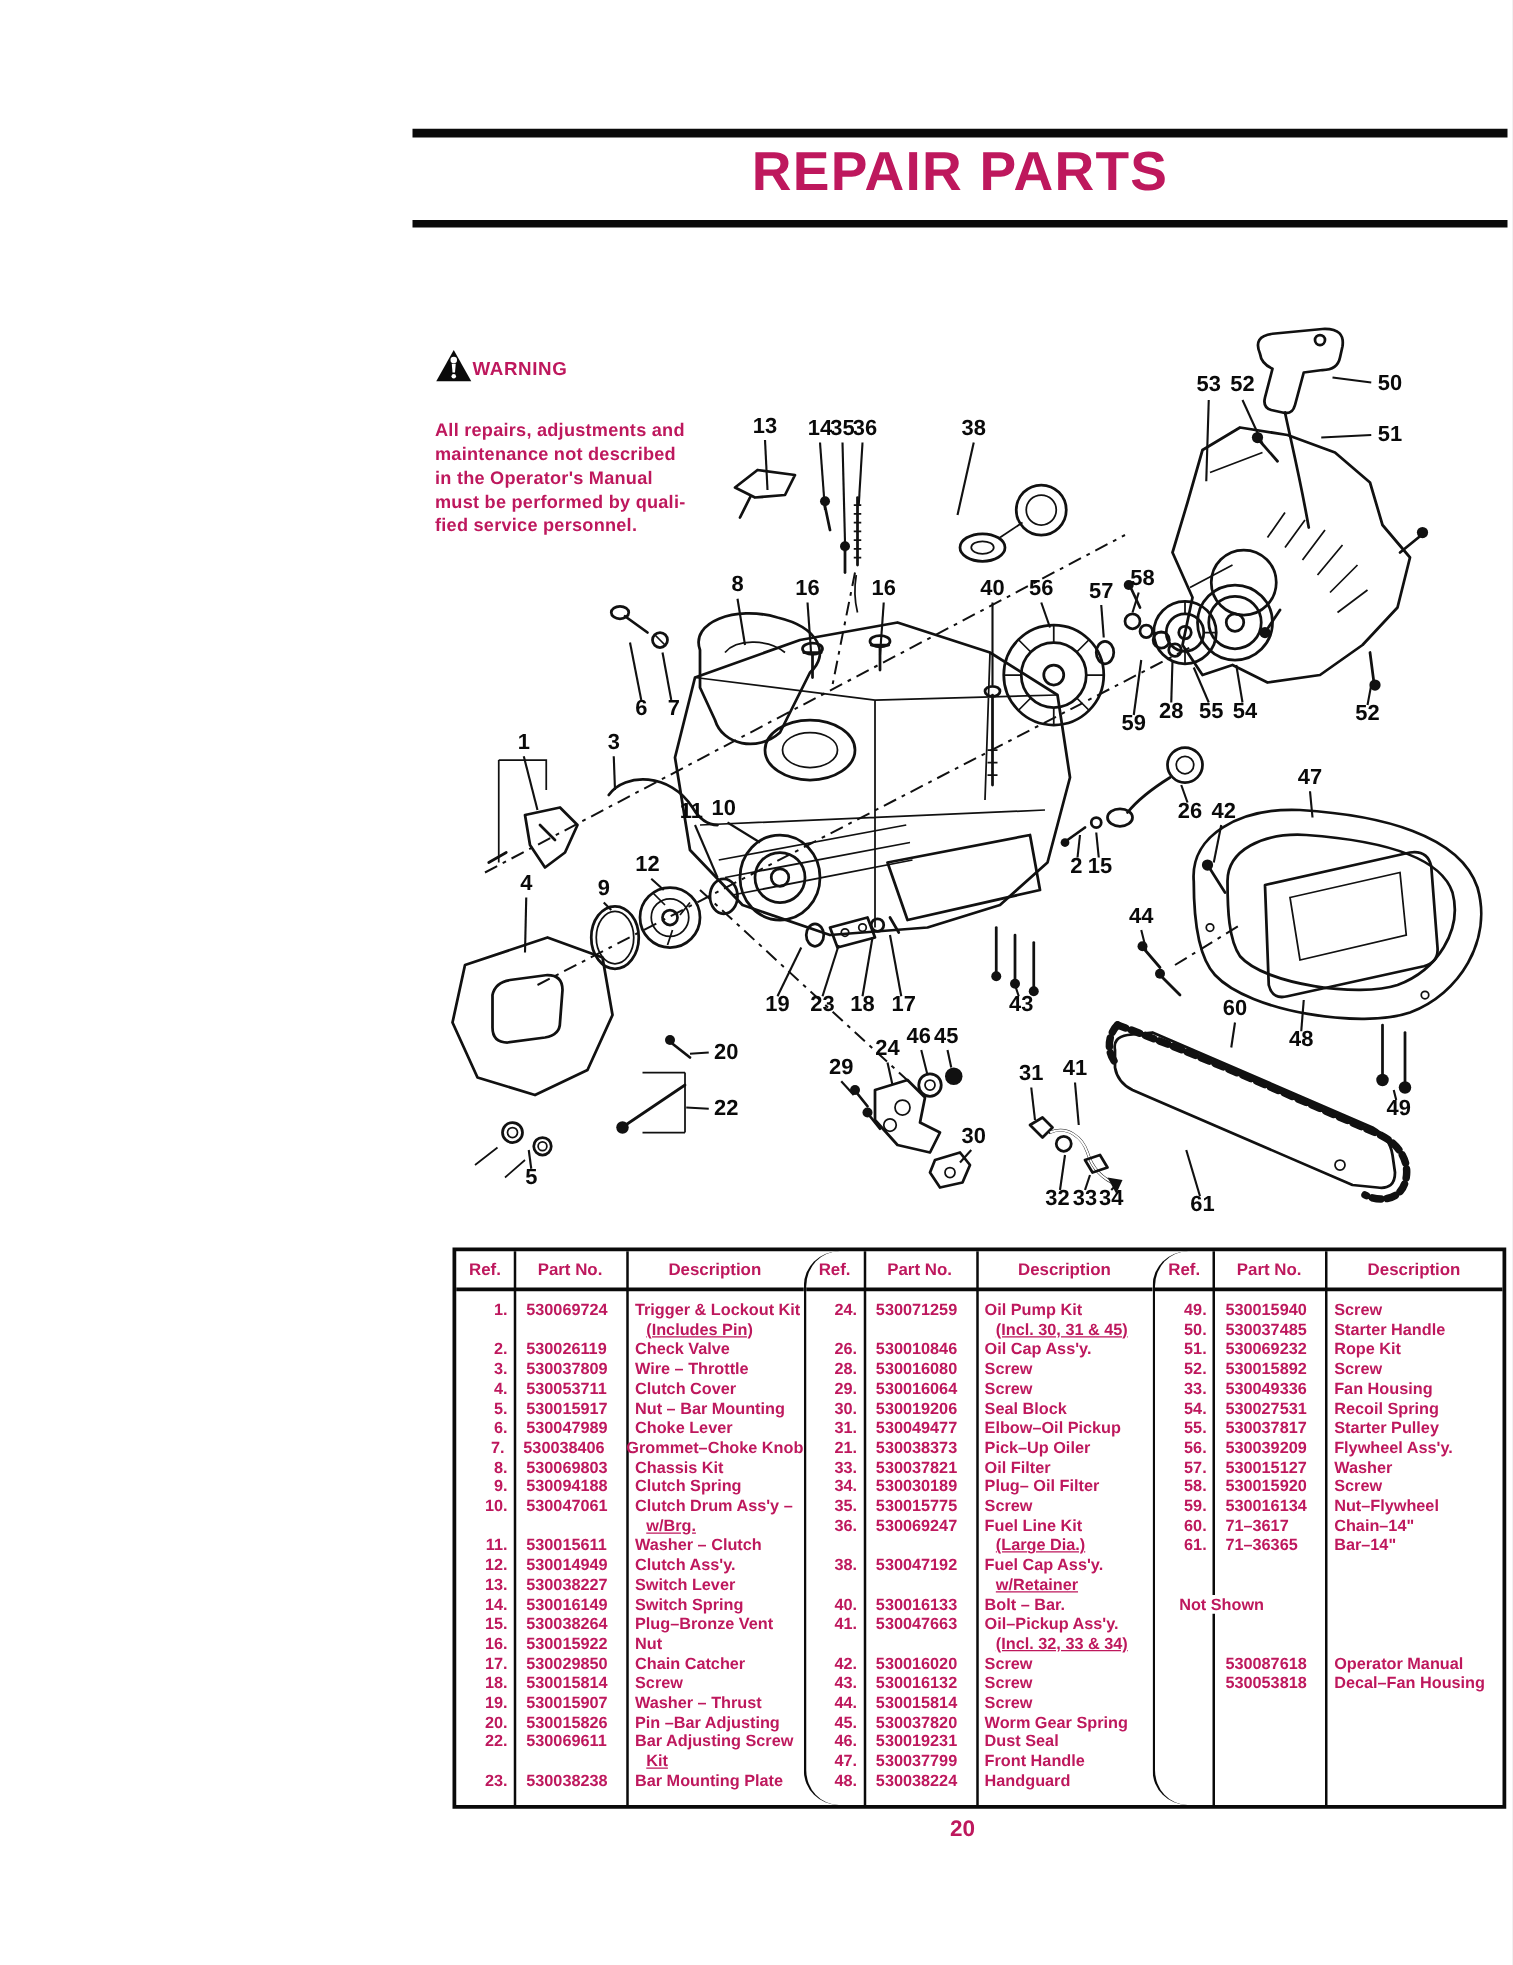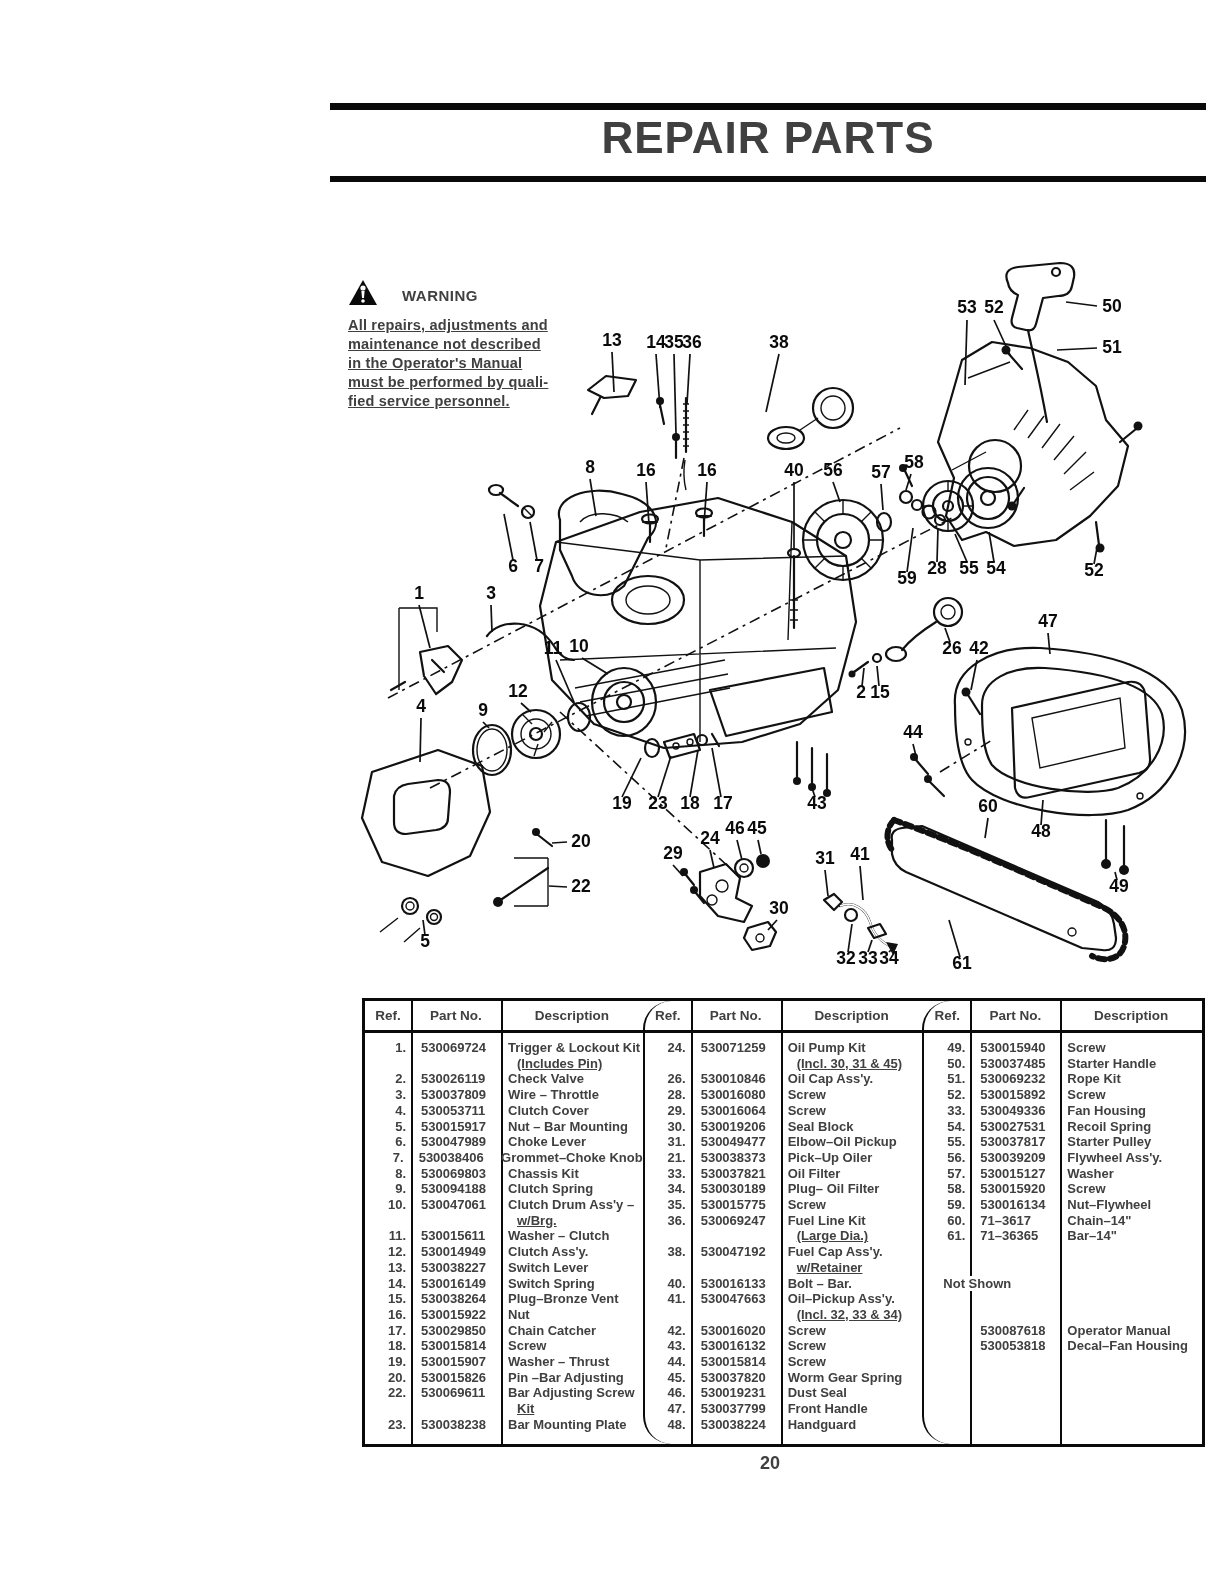--- a/index.html
+++ b/index.html
@@ -1,29 +1,29 @@
 <!DOCTYPE html>
 <html><head>
 <meta charset="utf-8">
 <style>
   html,body{margin:0;padding:0;background:#e8e8e8;}
   #page{position:relative;width:1210px;height:1572px;background:#ffffff;
-        font-family:"Liberation Sans",sans-serif;color:#404040;overflow:hidden;}
+        font-family:"Liberation Sans",sans-serif;color:#be185d;overflow:hidden;}
   .rule{position:absolute;left:330px;width:876px;background:#0a0a0a;}
   #rule-top{top:103px;height:7px;}
   #rule-bottom{top:176px;height:6px;}
   #title{position:absolute;left:330px;top:113px;width:876px;text-align:center;
          font-size:44px;font-weight:700;letter-spacing:1px;}
   #model-line{position:absolute;left:330px;top:271px;width:880px;text-align:center;
               font-size:15px;font-weight:700;letter-spacing:.3px;}
   #warning-block{position:absolute;left:348px;top:280px;width:230px;}
-  #warning-head{display:flex;align-items:center;gap:24px;height:30px;}
+  #warning-head{display:flex;align-items:center;gap:0;height:30px;}
   #warning-label{font-size:15px;font-weight:700;letter-spacing:.5px;}
-  #warning-text{margin-top:6px;font-size:14.5px;font-weight:700;line-height:19px;
-                white-space:pre-line;letter-spacing:.2px;text-decoration:underline;}
+  #warning-text{margin-top:26px;font-size:14.5px;font-weight:700;line-height:19px;
+                white-space:pre-line;letter-spacing:.2px;}
   #diagram{position:absolute;left:330px;top:255px;width:880px;height:745px;}
   #diagram svg{width:100%;height:100%;}
   .part{stroke:#111;fill:none;stroke-width:2.2;stroke-linejoin:round;stroke-linecap:round;}
   .part-thin{stroke:#111;fill:none;stroke-width:1.4;}
   .part-fill{fill:#111;stroke:none;}
   .dashline{stroke:#111;fill:none;stroke-width:1.6;stroke-dasharray:11 5 3 5;}
   .chain{stroke:#111;fill:none;stroke-width:6;stroke-dasharray:7 5;stroke-linecap:round;}
   .leader{stroke:#111;stroke-width:1.7;}
   .callout-t{font-family:"Liberation Sans",sans-serif;font-size:17.5px;font-weight:700;
              fill:#0a0a0a;text-anchor:middle;}

